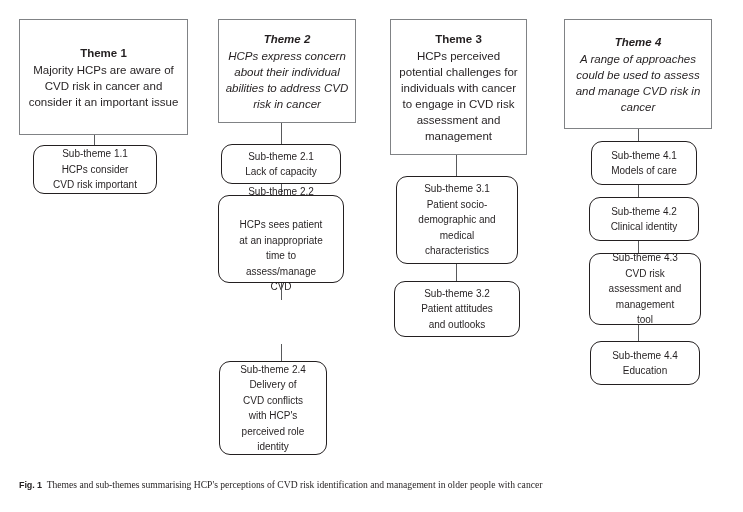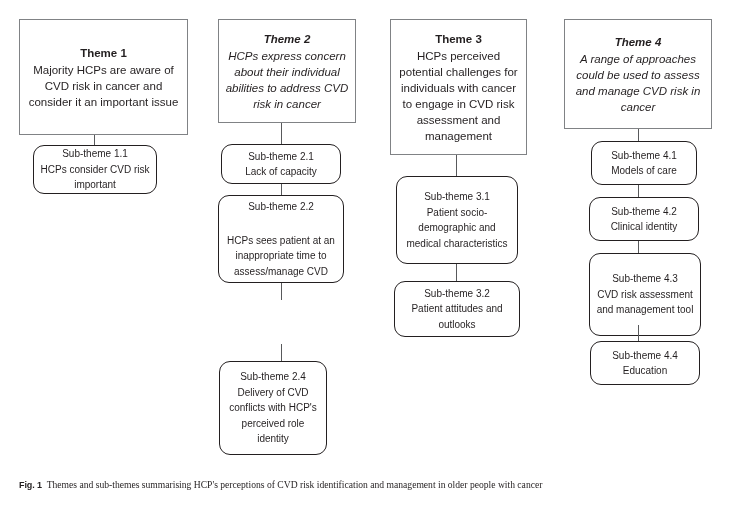--- a/index.html
+++ b/index.html
@@ -63,21 +63,21 @@
     position: absolute;
     box-sizing: border-box;
     border: 1.3px solid #231f20;
     border-radius: 11px;
     background: #ffffff;
     display: flex;
     flex-direction: column;
     align-items: center;
     justify-content: center;
     text-align: center;
-    padding: 2px 5px;
+    padding: 2px 18px;
   }
   .sub-label {
     font-size: 10px;
     line-height: 15.5px;
   }
   .sub-desc {
     font-size: 10px;
     line-height: 15.5px;
   }
 
@@ -162,21 +162,21 @@
   <div class="sub-box" style="left:591px; top:141px; width:106px; height:44px;">
     <div class="sub-label">Sub-theme 4.1</div>
     <div class="sub-desc">Models of care</div>
   </div>
   <div class="connector" style="left:638px; top:185px; height:12px;"></div>
   <div class="sub-box" style="left:589px; top:197px; width:110px; height:44px;">
     <div class="sub-label">Sub-theme 4.2</div>
     <div class="sub-desc">Clinical identity</div>
   </div>
   <div class="connector" style="left:638px; top:241px; height:12px;"></div>
-  <div class="sub-box" style="left:589px; top:253px; width:112px; height:83px;">
+  <div class="sub-box" style="left:589px; top:253px; width:112px; height:72px;">
     <div class="sub-label">Sub-theme 4.3</div>
     <div class="sub-desc">CVD risk assessment and management tool</div>
   </div>
   <div class="connector" style="left:638px; top:325px; height:16px;"></div>
   <div class="sub-box" style="left:590px; top:341px; width:110px; height:44px;">
     <div class="sub-label">Sub-theme 4.4</div>
     <div class="sub-desc">Education</div>
   </div>
 
   <div class="caption">

